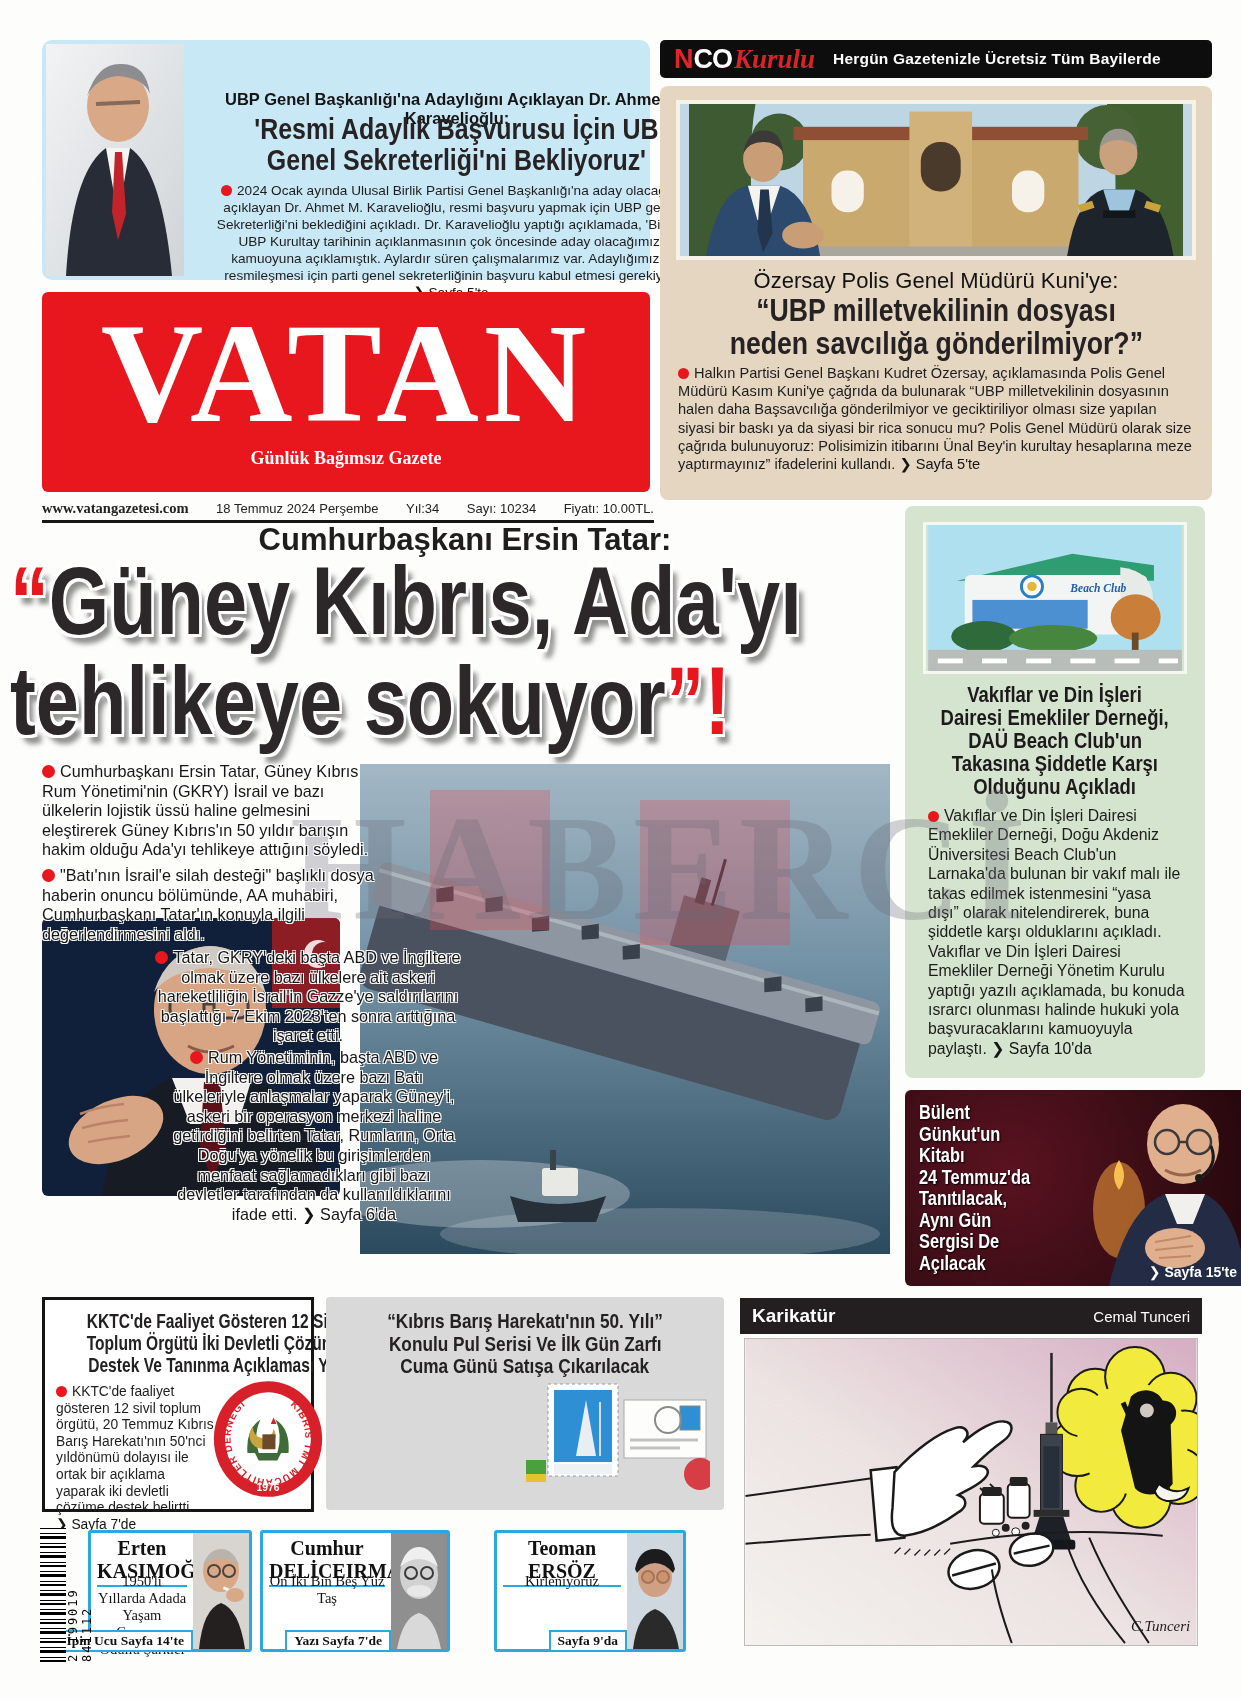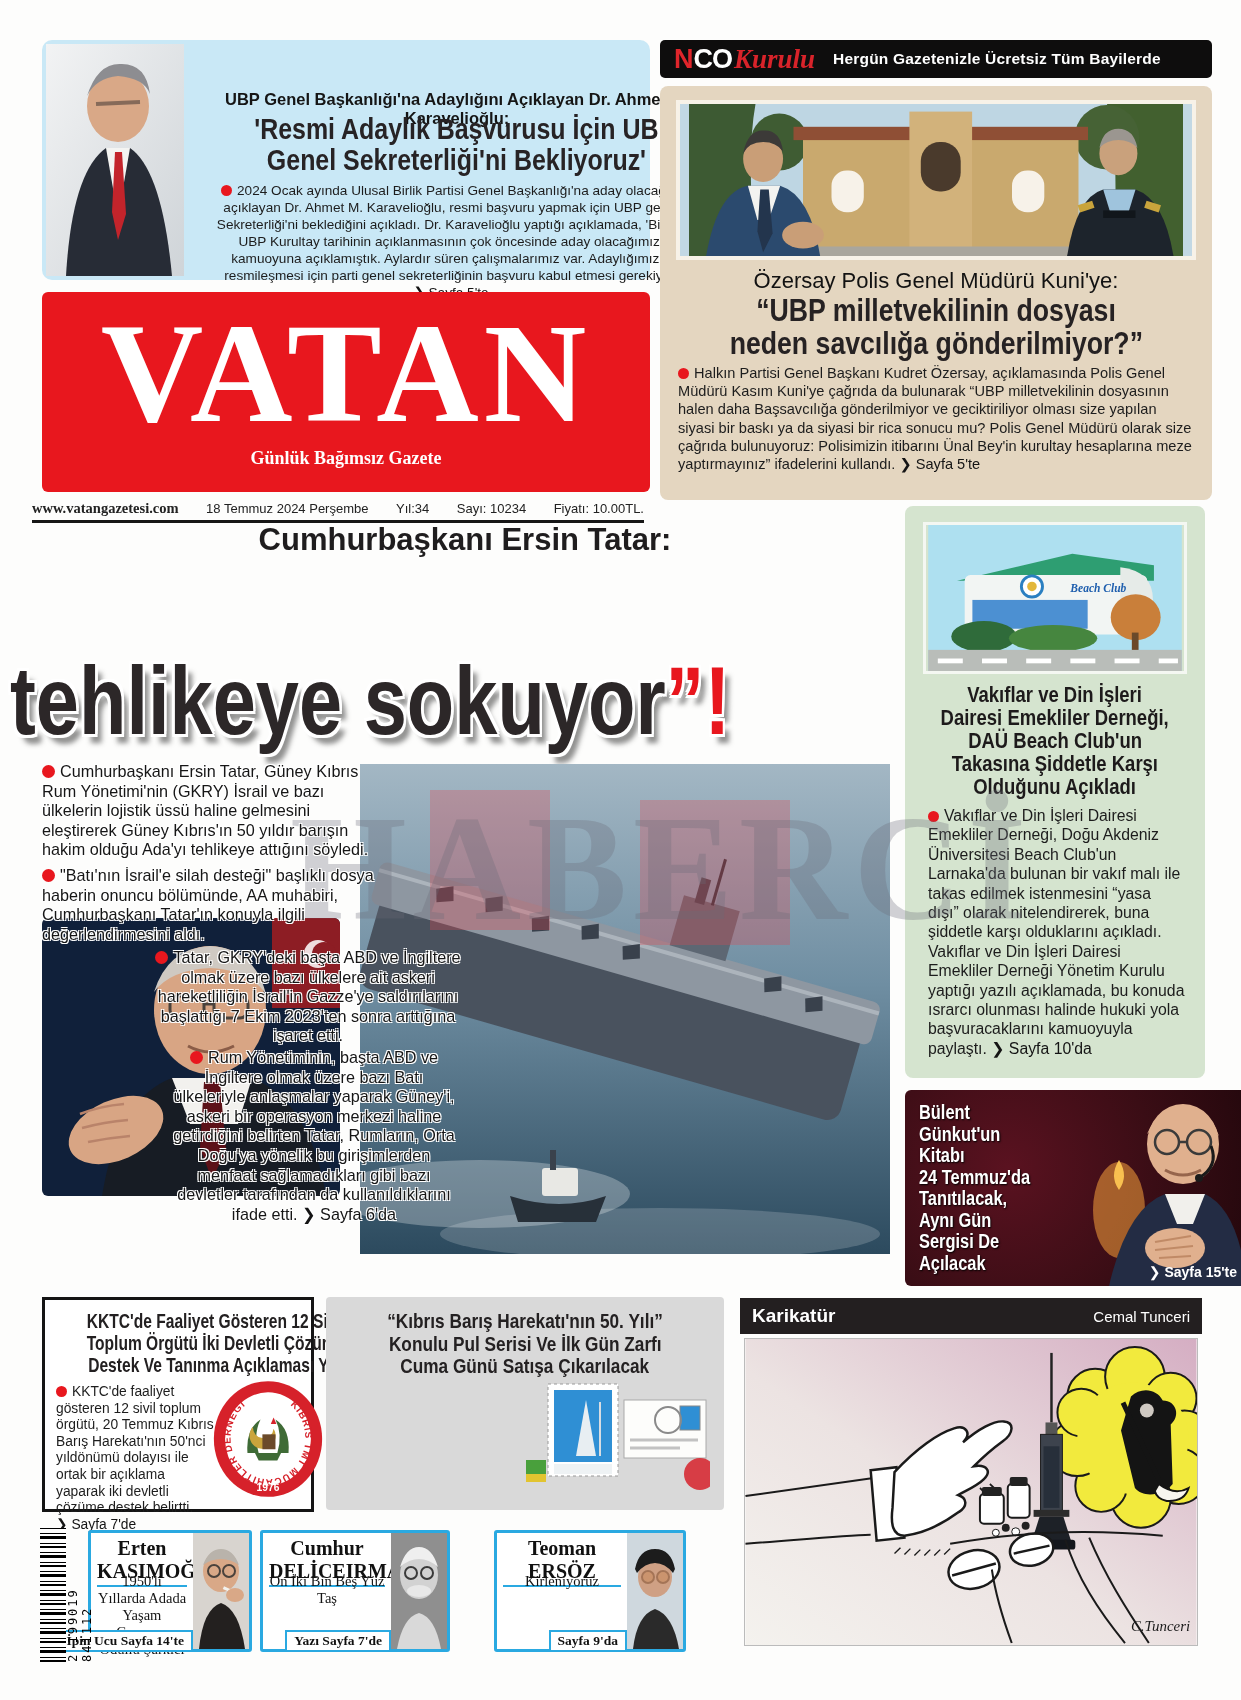--- a/index.html
+++ b/index.html
@@ -26,21 +26,21 @@
   
   .oz-box{left:660px;top:86px;width:552px;height:414px;background:#e4d6c0;border-radius:8px;}
   .oz-photo{left:676px;top:100px;width:520px;height:160px;border:4px solid #f7f2e8;box-sizing:border-box;background:#c2d8e4;}
   .oz-kicker{left:676px;top:268px;width:520px;text-align:center;font-size:22px;color:#121212;}
   .oz-head{left:668px;top:294px;width:536px;text-align:center;font-size:31px;line-height:33px;font-weight:bold;color:#262223;}
   .oz-body{left:678px;top:364px;width:516px;font-size:14.6px;line-height:18.2px;color:#1d1d1d;}
   
   .mast{left:42px;top:292px;width:608px;height:200px;background:#e8171e;border-radius:6px;text-align:center;}
   .mast-title{margin-top:2px;font-family:"Liberation Serif","DejaVu Serif",serif;font-weight:bold;color:#fff;font-size:142px;line-height:158px;letter-spacing:5px;}
   .mast-sub{font-family:"Liberation Serif","DejaVu Serif",serif;font-weight:bold;color:#fff;font-size:18px;margin-top:-4px;}
-  .dateline{left:32px;top:496px;width:612px;height:24px;border-bottom:3px solid #161616;display:flex;align-items:center;justify-content:space-between;font-size:13px;color:#222;}
+  .dateline{left:42px;top:496px;width:612px;height:24px;border-bottom:3px solid #161616;display:flex;align-items:center;justify-content:space-between;font-size:13px;color:#222;}
   .dl-site{font-family:"Liberation Serif","DejaVu Serif",serif;font-weight:bold;font-size:14.5px;}
   
   .m-kicker{left:42px;top:522px;width:846px;text-align:center;font-size:31px;font-weight:bold;color:#1f1d1e;}
   .m-line{left:10px;width:880px;text-align:center;font-weight:bold;color:#2c2728;
           text-shadow:-3px -3px 0 #fff,3px -3px 0 #fff,-3px 3px 0 #fff,3px 3px 0 #fff,0 -3px 0 #fff,0 3px 0 #fff,-3px 0 0 #fff,3px 0 0 #fff,8px 9px 6px rgba(35,35,35,.5);}
   .m-line1{top:552px;font-size:97px;line-height:98px;}
   .m-line2{top:652px;font-size:97px;line-height:98px;}
   .hq-red{color:#e8171e;}
   .wm{left:290px;top:782px;width:640px;font-family:"Liberation Serif","DejaVu Serif",serif;font-weight:bold;font-size:150px;letter-spacing:6px;color:rgba(105,105,118,.30);z-index:3;pointer-events:none;}
   .wm-red{background:rgba(225,70,80,.30);z-index:2;}
@@ -168,20 +168,23 @@
   </div>
   <div class="abs dateline">
     <span class="dl-site">www.vatangazetesi.com</span>
     <span>18 Temmuz 2024 Perşembe</span>
     <span>Yıl:34</span>
     <span>Sayı: 10234</span>
     <span>Fiyatı: 10.00TL.</span>
   </div>
 
   <div class="abs m-kicker">Cumhurbaşkanı Ersin Tatar:</div>
+  <div class="abs m-line m-line1">
+    <span class="sqzL" style="transform:scaleX(.8);"><span class="hq-red">“</span><span>Güney Kıbrıs, Ada'yı</span></span>
+  </div>
   <div class="abs m-line m-line2">
     <span class="sqzL" style="transform:scaleX(.8);"><span>tehlikeye sokuyor</span><span class="hq-red">”</span><span class="hq-red">!</span></span>
   </div>
 
   <svg class="abs carrier" viewBox="0 0 530 490">
     <defs>
       <linearGradient id="sea" x1="0" y1="0" x2="0" y2="1">
         <stop offset="0" stop-color="#a3b7c4"></stop>
           <stop offset=".45" stop-color="#6f8ea2"></stop>
           <stop offset="1" stop-color="#2c4a5e"></stop>

